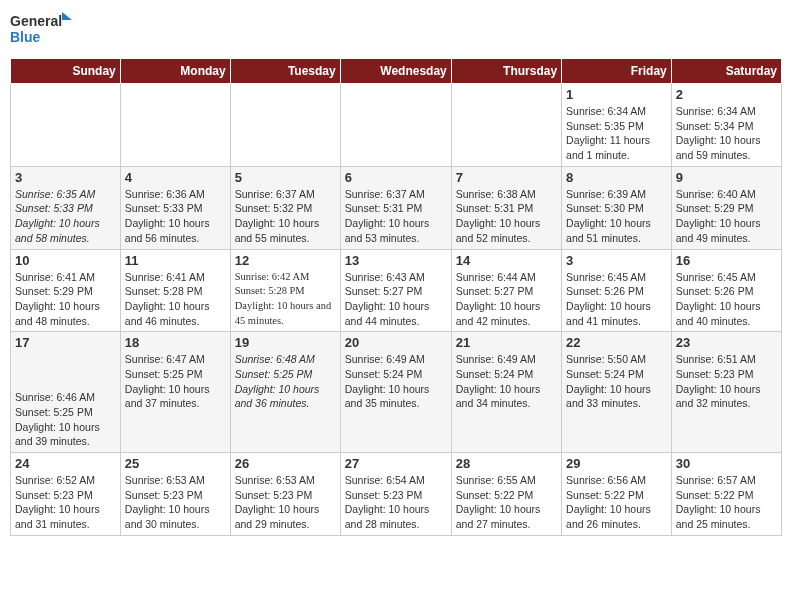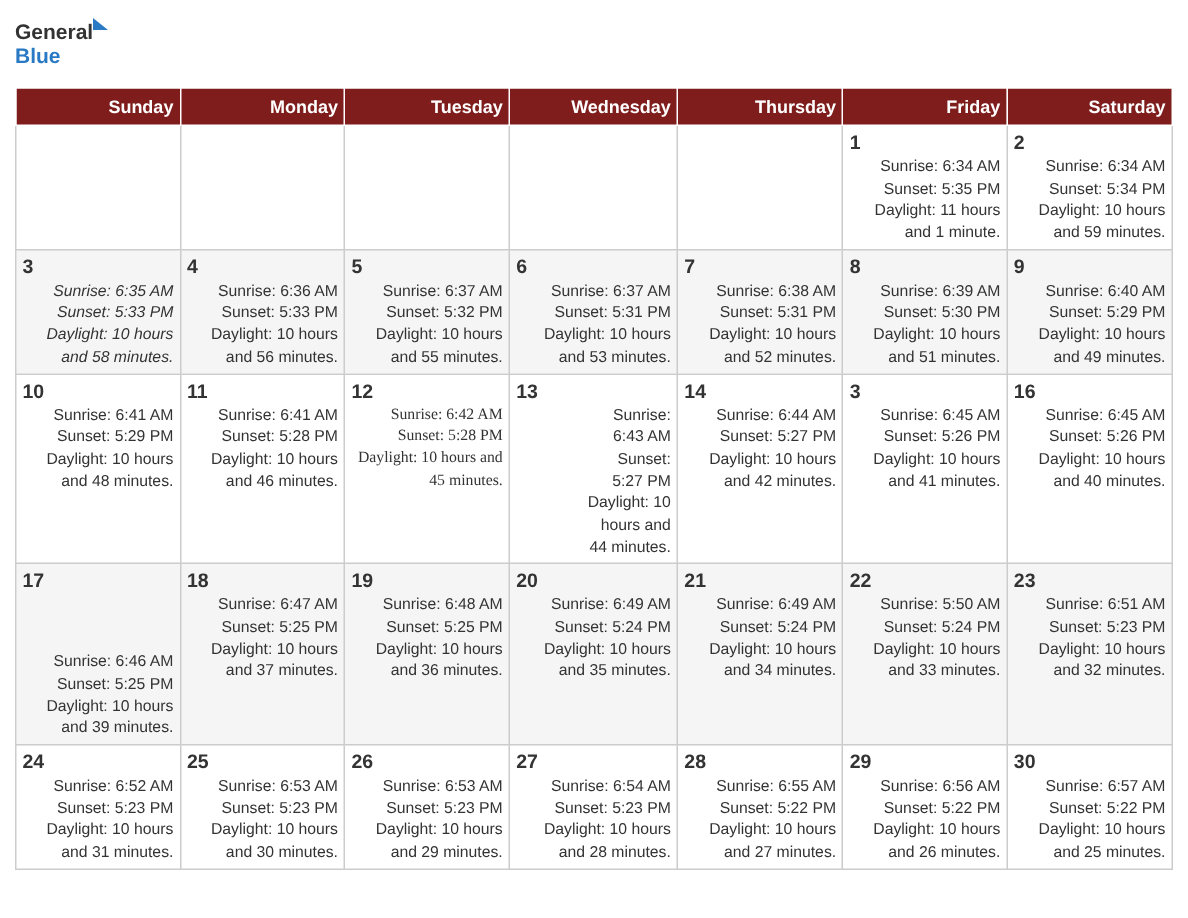--- a/index.html
+++ b/index.html
@@ -62,21 +62,20 @@
       font-size: 13px;
       font-weight: bold;
       display: block;
       margin-bottom: 2px;
       color: #333;
     }
     .day-info {
       font-size: 10.5px;
       color: #333;
       line-height: 1.4;
-      text-align: right;
     }
     .empty-cell {
       background: #fff !important;
     }
   </style>
 </head>
 <body>
 
 <div class="header">
   <div class="logo-area">
@@ -182,21 +181,21 @@
 Daylight: 10 hours and 46 minutes.</div>
         </td>
         <td>
           <span class="day-number">12</span>
           <div class="day-info" style="white-space: pre-line; font-family: Liberation Serif, serif;">Sunrise: 6:42 AM
 Sunset: 5:28 PM
 Daylight: 10 hours and 45 minutes.</div>
         </td>
         <td>
           <span class="day-number">13</span>
-          <div class="day-info" style="white-space: pre-line; margin-left: 47px;">Sunrise: 6:43 AM
+          <div class="day-info" style="white-space: pre-line;">Sunrise: 6:43 AM
 Sunset: 5:27 PM
 Daylight: 10 hours and 44 minutes.</div>
         </td>
         <td>
           <span class="day-number">14</span>
           <div class="day-info" style="white-space: pre-line;">Sunrise: 6:44 AM
 Sunset: 5:27 PM
 Daylight: 10 hours and 42 minutes.</div>
         </td>
         <td>
@@ -220,21 +219,21 @@
 Daylight: 10 hours and 39 minutes.</div>
         </td>
         <td>
           <span class="day-number">18</span>
           <div class="day-info" style="white-space: pre-line;">Sunrise: 6:47 AM
 Sunset: 5:25 PM
 Daylight: 10 hours and 37 minutes.</div>
         </td>
         <td>
           <span class="day-number">19</span>
-          <div class="day-info" style="white-space: pre-line;">Sunrise: 6:48 AM
+          <div class="day-info" style="white-space: pre-line; font-style: italic;">Sunrise: 6:48 AM
 Sunset: 5:25 PM
 Daylight: 10 hours and 36 minutes.</div>
         </td>
         <td>
           <span class="day-number">20</span>
           <div class="day-info" style="white-space: pre-line;">Sunrise: 6:49 AM
 Sunset: 5:24 PM
 Daylight: 10 hours and 35 minutes.</div>
         </td>
         <td>

